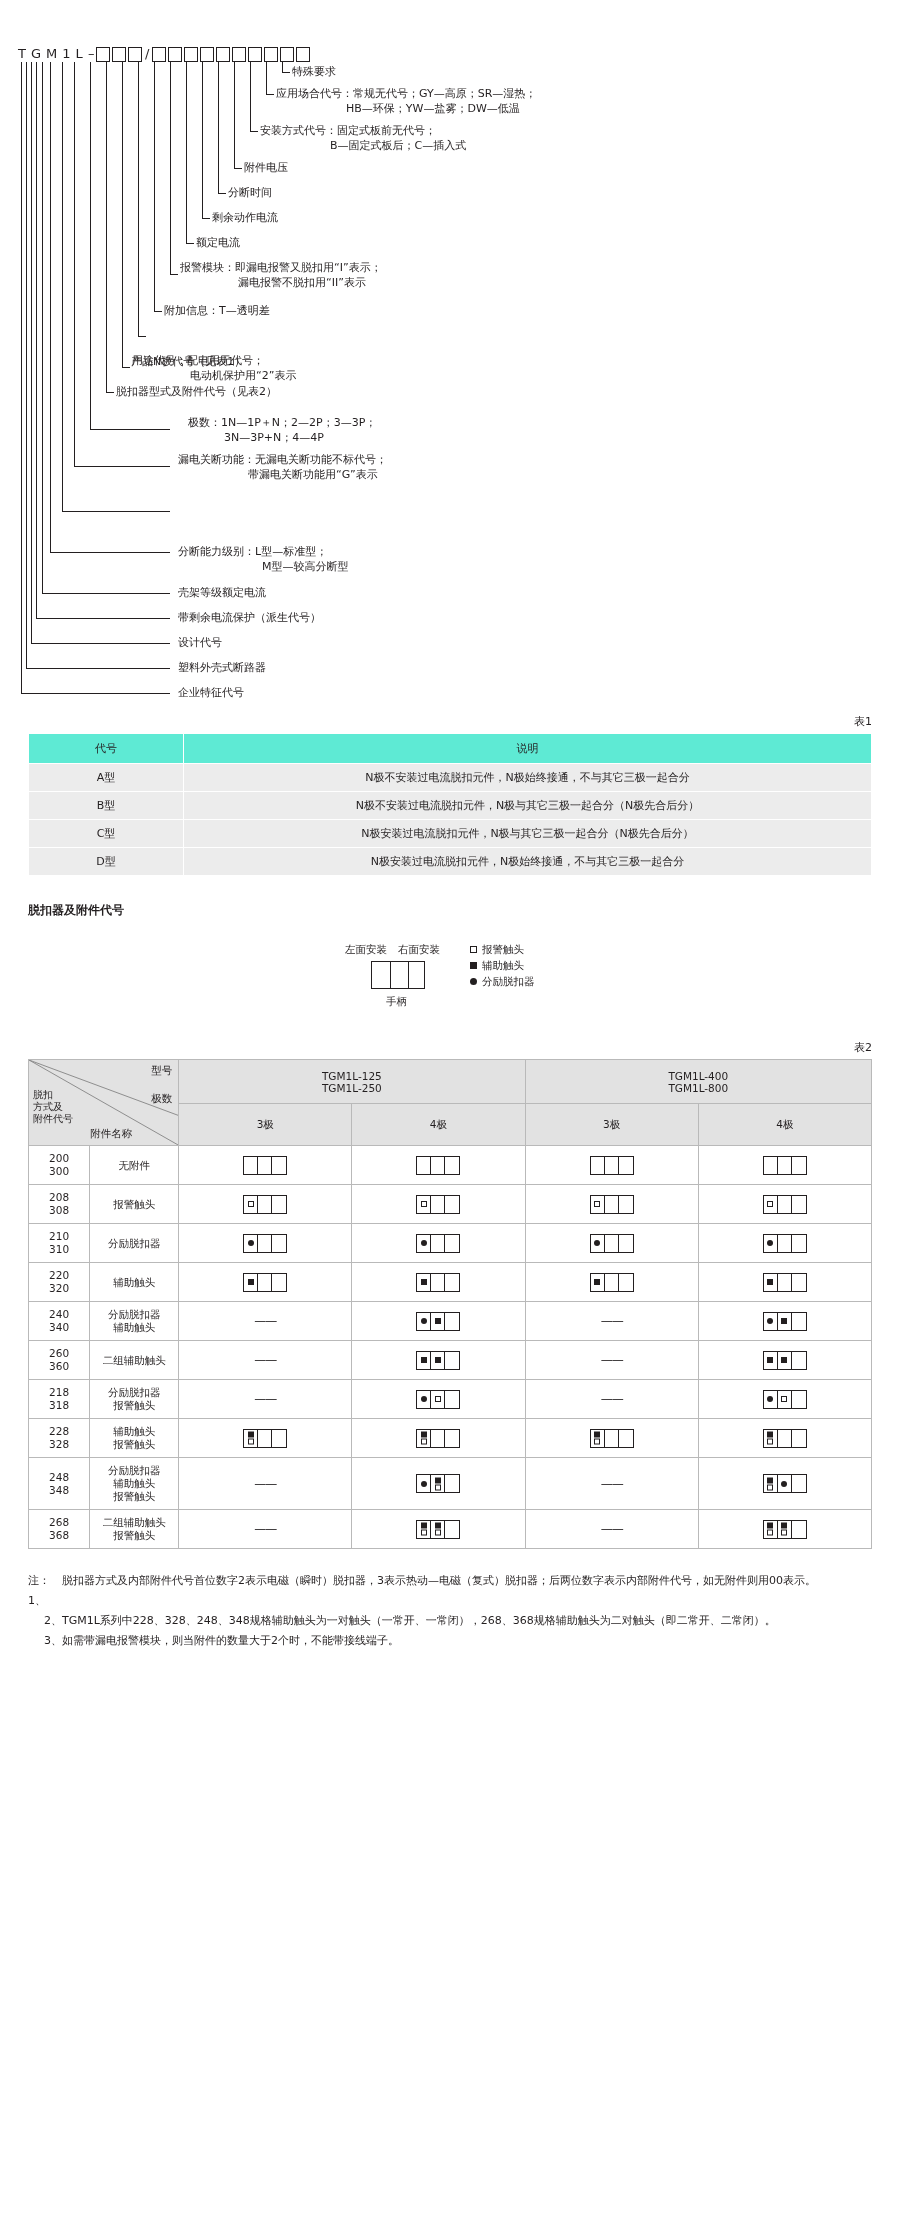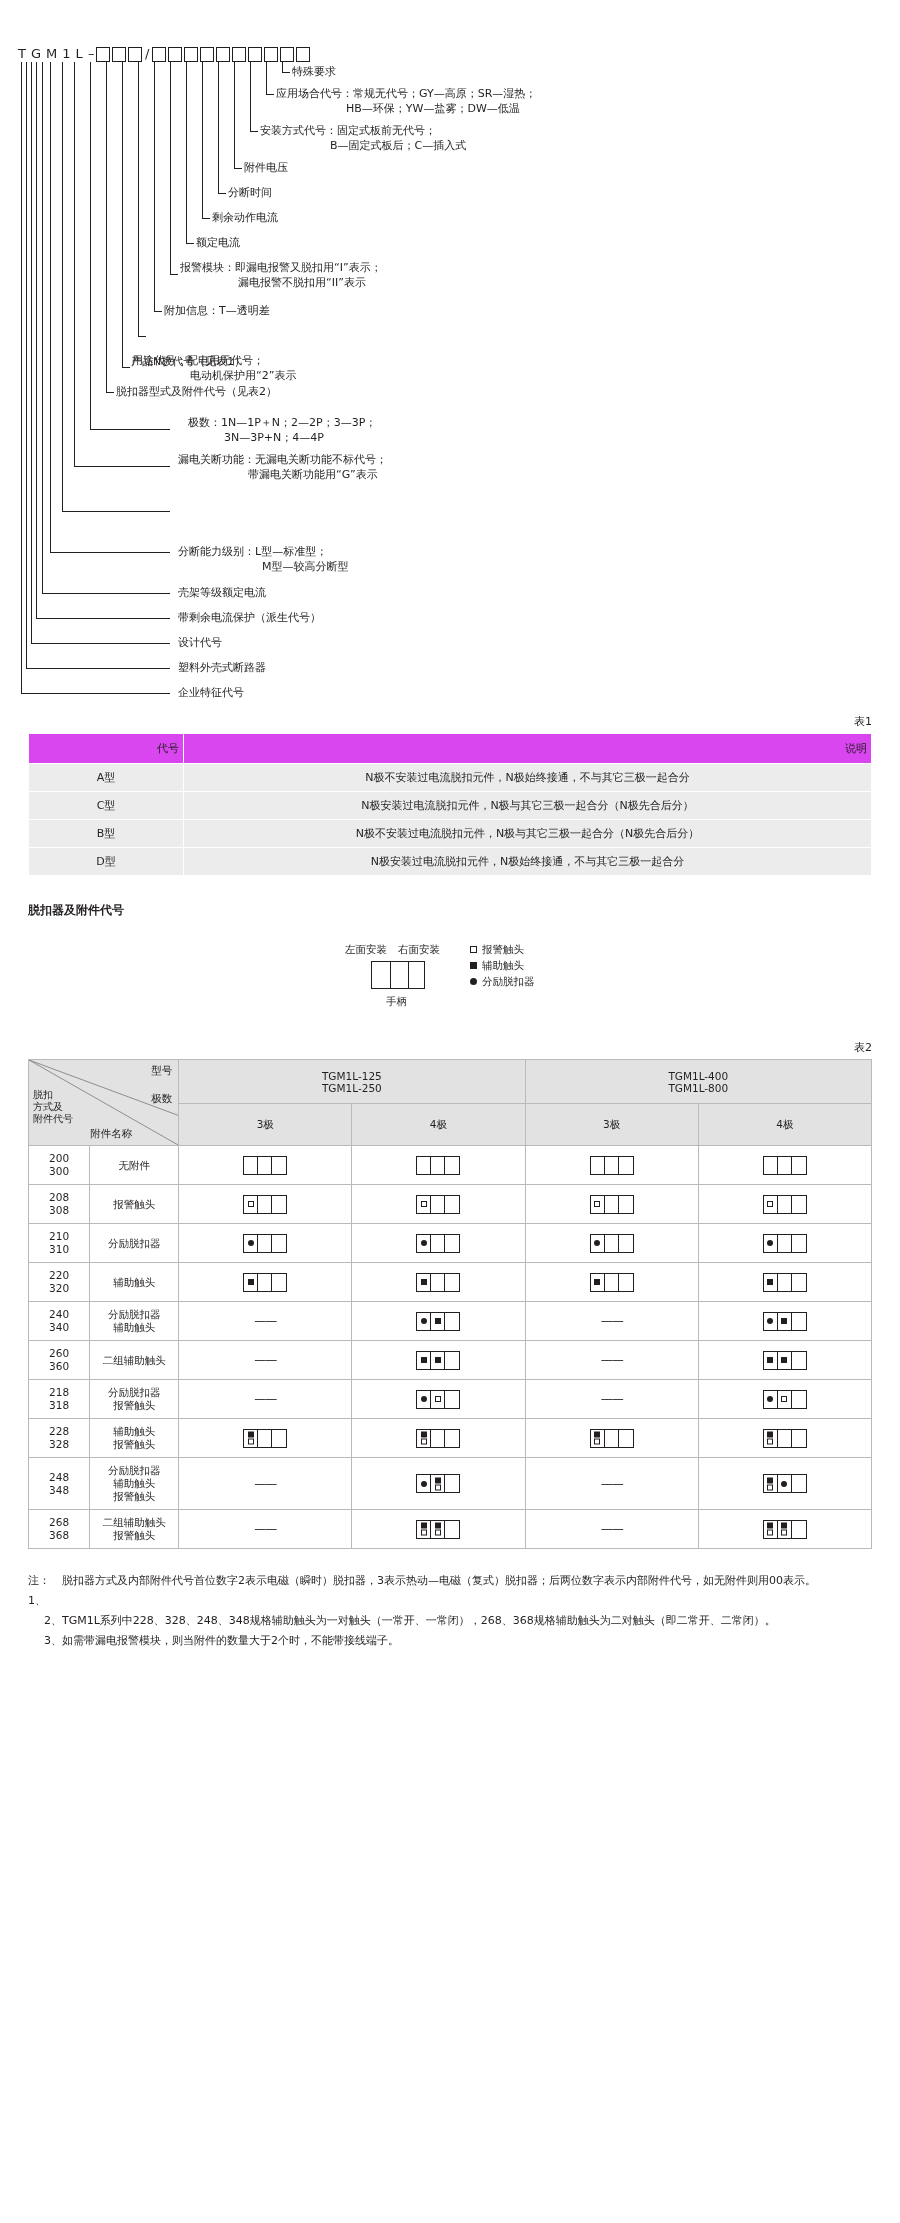--- a/index.html
+++ b/index.html
@@ -51,21 +51,21 @@
     width: 844px;
     margin: 0 28px;
     font-size: 11px;
   }
   table.t1 th, table.t1 td {
     border: 1px solid #ffffff;
     text-align:center;
     padding: 6px 4px;
     background: #ececec;
   }
-  table.t1 thead th { background:#d946ef; font-weight:normal; padding:7px 4px;text-align:right; }
+  table.t1 thead th { background:#5eead4; font-weight:normal; padding:7px 4px; }
   table.t1 td.code { width: 155px; }
 
   h3.section {
     margin: 26px 0 10px 28px;
     font-size: 12px;
     font-weight: bold;
   }
 
   
   .legend-wrap { position:relative; height: 105px; }
@@ -261,26 +261,26 @@
         <th class="code">代号</th>
         <th>说明</th>
       </tr>
     </thead>
     <tbody>
       <tr>
         <td class="code">A型</td>
         <td>N极不安装过电流脱扣元件，N极始终接通，不与其它三极一起合分</td>
       </tr>
       <tr>
+        <td class="code">B型</td>
+        <td>N极不安装过电流脱扣元件，N极与其它三极一起合分（N极先合后分）</td>
+      </tr>
+      <tr>
         <td class="code">C型</td>
         <td>N极安装过电流脱扣元件，N极与其它三极一起合分（N极先合后分）</td>
-      </tr>
-      <tr>
-        <td class="code">B型</td>
-        <td>N极不安装过电流脱扣元件，N极与其它三极一起合分（N极先合后分）</td>
       </tr>
       <tr>
         <td class="code">D型</td>
         <td>N极安装过电流脱扣元件，N极始终接通，不与其它三极一起合分</td>
       </tr>
     </tbody>
   </table>
 
   <h3 class="section">脱扣器及附件代号</h3>
 

